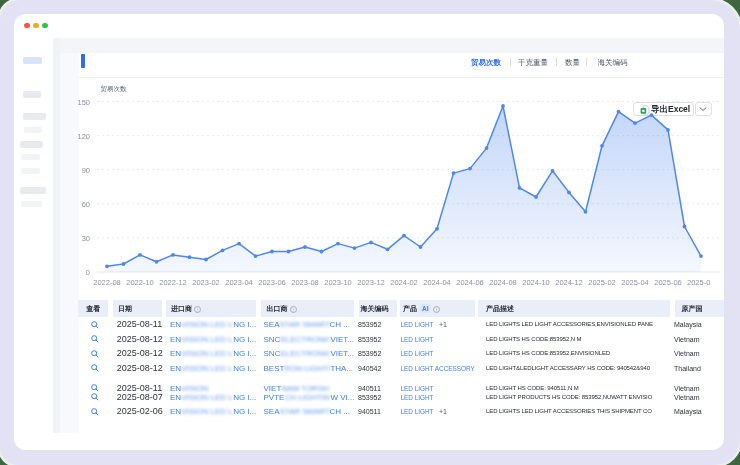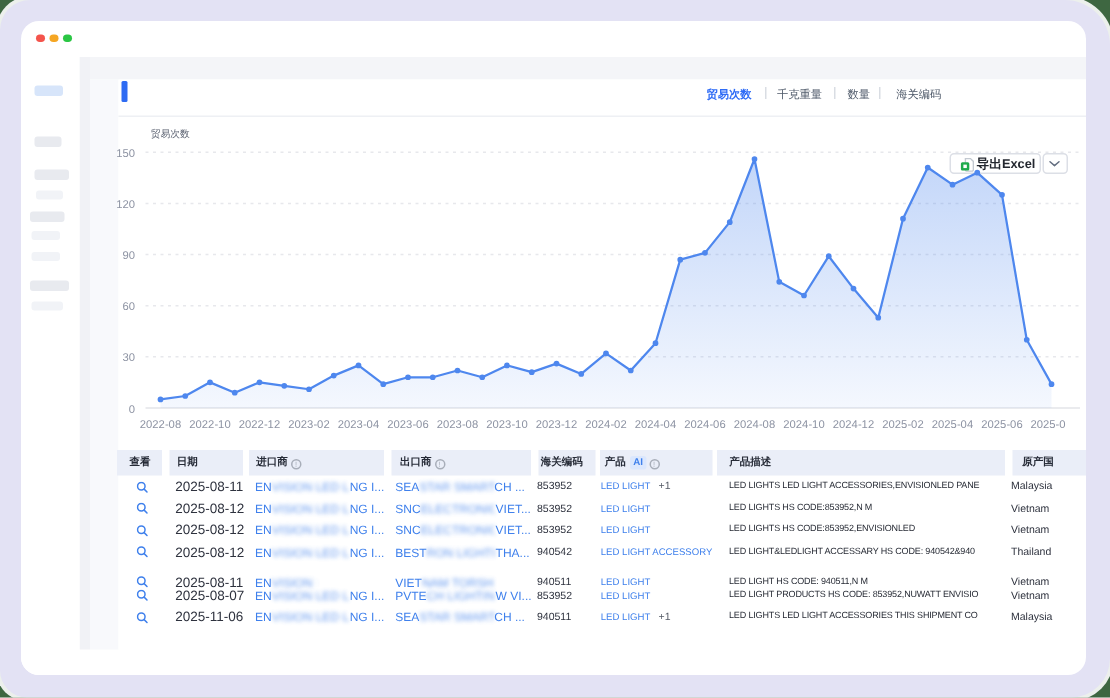--- a/index.html
+++ b/index.html
@@ -256,21 +256,21 @@
       <span class="f7" style="left:298px">853952</span>
       <span class="bl f72" style="left:340.5px">LED LIGHT</span>
       <span class="f6" style="left:426px;width:178px;overflow:hidden">LED LIGHT PRODUCTS HS CODE: 853952,NUWATT ENVISIO</span>
       <span class="f7" style="left:614px">Vietnam</span>
     </div>
     <div class="trow" style="top:351.25px">
         <svg width="8" height="8" viewBox="0 0 8 8" style="position:absolute;left:31px;top:3.4px">
           <circle cx="3.2" cy="3.2" r="2.5" fill="none" stroke="#3f80ec" stroke-width="1"></circle>
           <line x1="5.1" y1="5.1" x2="7" y2="7" stroke="#3f80ec" stroke-width="1" stroke-linecap="round"></line>
         </svg>
-      <span style="left:56.8px">2025-11-06</span>
+      <span style="left:56.8px">2025-02-06</span>
       <span class="bl" style="left:110px">EN<span class="blur bw54">VISION LED LIGHTI</span>NG I...</span>
       <span class="bl" style="left:203.5px">SEA<span class="blur bw50">STAR SMART TE</span>CH ...</span>
       <span class="f7" style="left:298px">940511</span>
       <span class="bl f72" style="left:340.5px">LED LIGHT</span>
         <span class="f7" style="left:379px;color:#555b66">+1</span>
       <span class="f6" style="left:426px;width:178px;overflow:hidden">LED LIGHTS LED LIGHT ACCESSORIES THIS SHIPMENT CO</span>
       <span class="f7" style="left:614px">Malaysia</span>
     </div>
   </div>
 </div>

